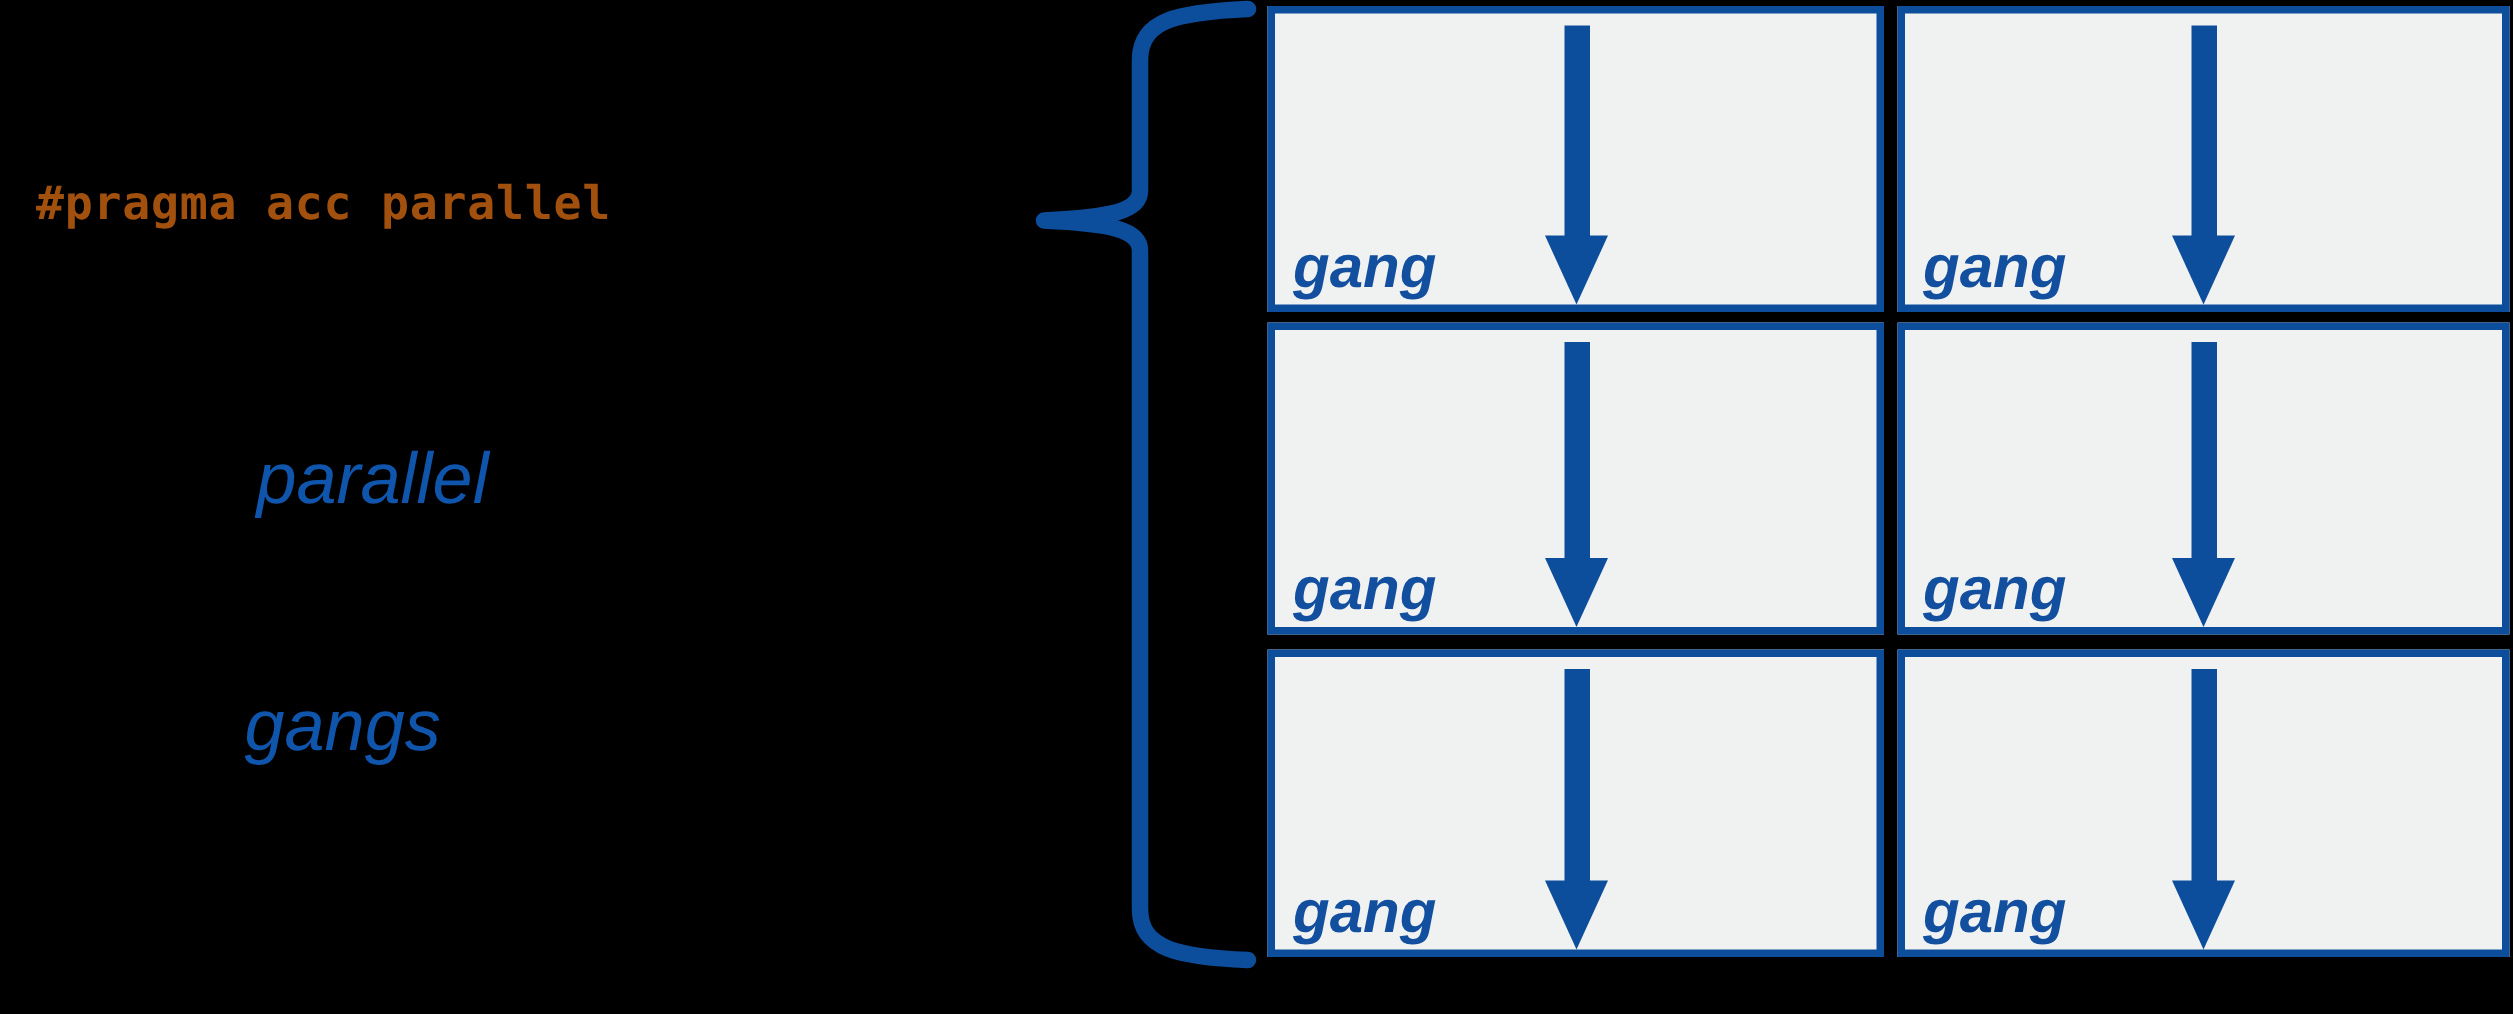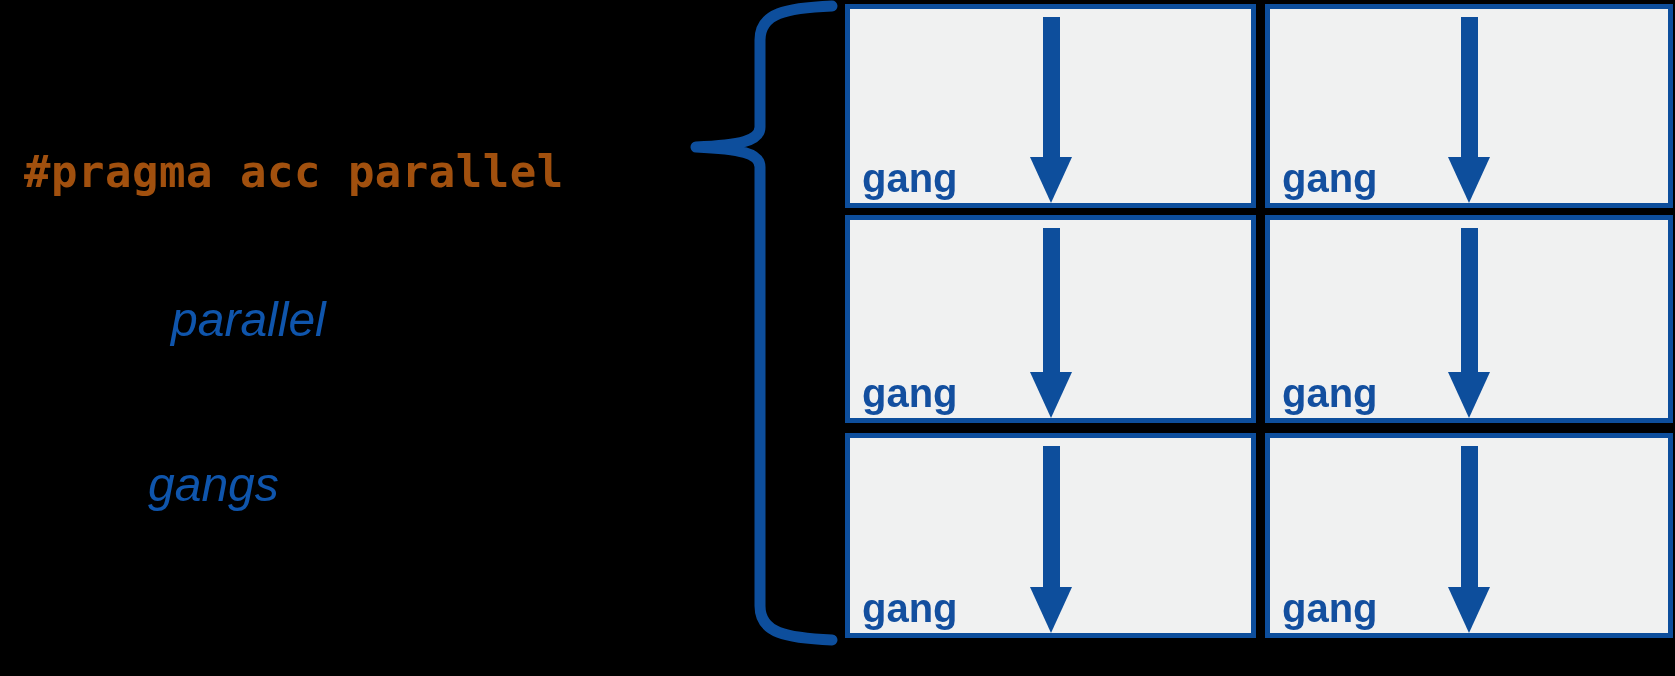--- a/index.html
+++ b/index.html
@@ -11,37 +11,36 @@
     overflow: hidden;
     font-family: "Liberation Sans", sans-serif;
   }
   
   .pragma-text {
     position: absolute;
     left: 24px;
     top: 118px;
     font-family: "DejaVu Sans Mono", "Liberation Mono", monospace;
     font-weight: bold;
-    font-size: 44px;
+    font-size: 31px;
     letter-spacing: 0.5px;
     color: #A1500E;
     white-space: pre;
-    margin-top: 28px;
   }
   .side-label {
     position: absolute;
     font-style: italic;
     font-weight: normal;
     font-size: 48px;
     color: #0F55AC;
     line-height: 1;
     white-space: pre;
   }
   .side-label.parallel { left: 171px; top: 296px; }
-  .side-label.gangs    { left: 148px; top: 461px; }
+  .side-label.gangs    { left: 163px; top: 461px; }
 
   
   .brace-wrap {
     position: absolute;
     left: 688px;
     top: 0;
     width: 150px;
     height: 648px;
   }
   .brace-wrap svg { display: block; width: 100%; height: 100%; }
@@ -56,20 +55,21 @@
   .cell.c1 { left: 845px;  width: 411px; }
   .cell.c2 { left: 1265px; width: 408px; }
   .cell.r1 { top: 4px;   height: 204px; }
   .cell.r2 { top: 215px; height: 208px; }
   .cell.r3 { top: 433px; height: 205px; }
 
   .gang-label {
     position: absolute;
     left: 12px;
     bottom: 5px;
+    font-style: italic;
     font-weight: bold;
     font-size: 40px;
     line-height: 1;
     color: #134F9F;
     white-space: pre;
   }
   .arrow-shaft {
     position: absolute;
     left: 50%;
     margin-left: -8px;

